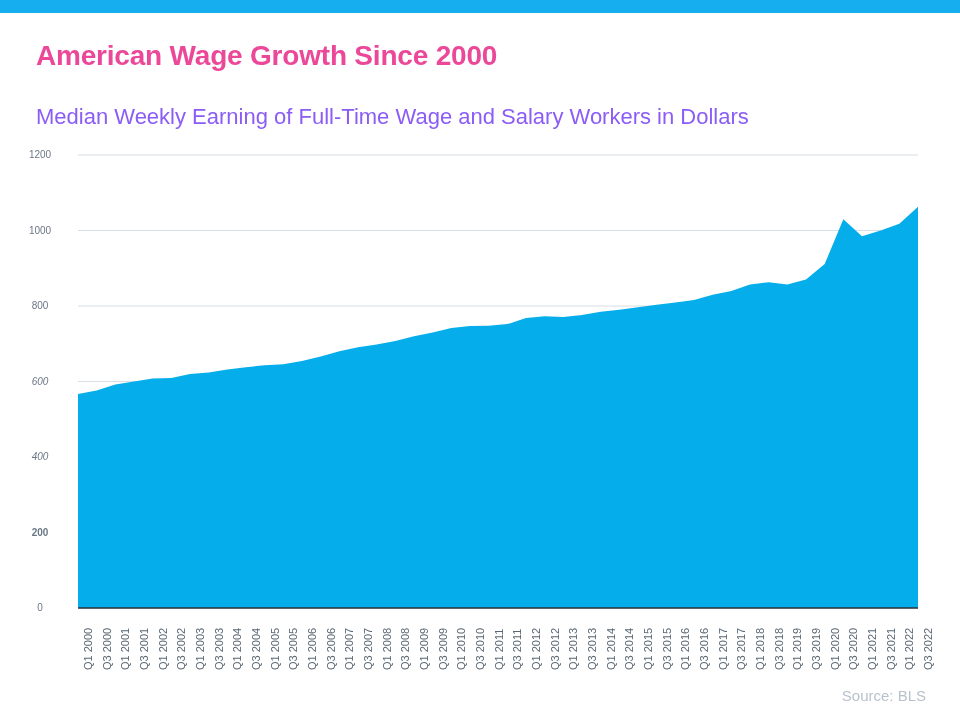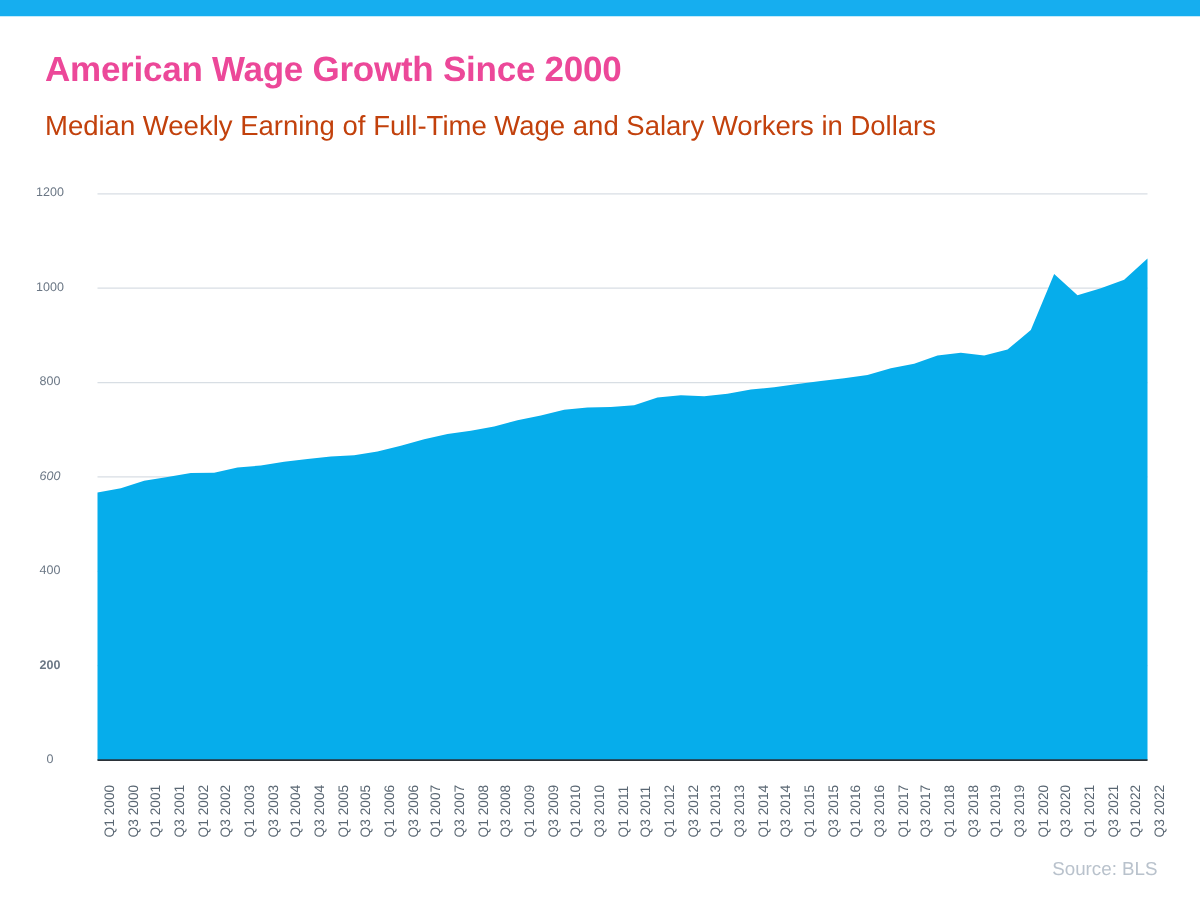--- a/index.html
+++ b/index.html
@@ -28,24 +28,24 @@
     top: 40px;
     font-size: 28px;
     font-weight: bold;
     color: #ec4899;
     letter-spacing: -0.2px;
     white-space: nowrap;
   }
   #chart-subtitle {
     position: absolute;
     left: 36px;
-    top: 88px;
+    top: 104px;
     font-size: 22px;
     font-weight: normal;
-    color: #c2410c;
+    color: #8b5cf6;
     white-space: nowrap;
   }
   #plot-wrap {
     position: absolute;
     left: 0;
     top: 0;
     width: 960px;
     height: 720px;
   }
   #plot-svg {
@@ -97,21 +97,21 @@
         <line x1="78" x2="918" y1="306" y2="306" stroke="#D8DEE4" stroke-width="1"></line>
         <line x1="78" x2="918" y1="230.5" y2="230.5" stroke="#D8DEE4" stroke-width="1"></line>
         <line x1="78" x2="918" y1="155" y2="155" stroke="#D8DEE4" stroke-width="1"></line>
       </g>
     <path id="area-path" d="M 78 393.9575 L 96.66666666666667 390.56 L 115.33333333333334 384.52 L 134 381.5 L 152.66666666666669 378.48 L 171.33333333333331 378.1025 L 190 373.95 L 208.66666666666666 372.44 L 227.33333333333334 369.42 L 246 367.15500000000003 L 264.66666666666663 365.2675 L 283.3333333333333 364.135 L 302 361.115 L 320.66666666666663 356.585 L 339.3333333333333 351.3 L 358 347.14750000000004 L 376.6666666666667 344.505 L 395.3333333333333 341.1075 L 414 336.2 L 432.6666666666667 332.425 L 451.3333333333333 327.89500000000004 L 470 326.0075 L 488.66666666666663 325.63 L 507.3333333333333 324.12 L 526 318.08 L 544.6666666666667 316.1925 L 563.3333333333333 316.9475 L 582 315.06 L 600.6666666666666 311.6625 L 619.3333333333334 309.775 L 638 307.1325 L 656.6666666666666 304.8675 L 675.3333333333334 302.60249999999996 L 694 299.96 L 712.6666666666666 294.675 L 731.3333333333334 290.90000000000003 L 750 284.4825 L 768.6666666666666 282.21750000000003 L 787.3333333333334 284.4825 L 806 279.575 L 824.6666666666666 264.0975 L 843.3333333333334 219.175 L 862 236.16250000000002 L 880.6666666666667 230.5 L 899.3333333333333 223.70499999999998 L 918 206.71749999999997 L 918 608 L 78 608 Z" fill="#06ADEB"></path>
     <line id="baseline-axis" x1="78" y1="608" x2="918" y2="608" stroke="#2B3238" stroke-width="1.4"></line>
   </svg>
   <div id="ytick-layer">
       <div class="ytick-label" style="left: 10px; top: 602px;">0</div>
       <div class="ytick-label" style="left: 10px; top: 526.5px; font-weight: bold;">200</div>
-      <div class="ytick-label" style="left: 10px; top: 451px;">400</div>
+      <div class="ytick-label" style="left: 10px; top: 451px; font-style: italic;">400</div>
       <div class="ytick-label" style="left: 10px; top: 375.5px; font-style: italic;">600</div>
       <div class="ytick-label" style="left: 10px; top: 300px;">800</div>
       <div class="ytick-label" style="left: 10px; top: 224.5px;">1000</div>
       <div class="ytick-label" style="left: 10px; top: 149px;">1200</div>
     </div>
   <div id="xtick-layer">
       <div class="xtick-label" style="left: 82px; top: 670px;">Q1 2000</div>
       <div class="xtick-label" style="left: 100.667px; top: 670px;">Q3 2000</div>
       <div class="xtick-label" style="left: 119.333px; top: 670px;">Q1 2001</div>
       <div class="xtick-label" style="left: 138px; top: 670px;">Q3 2001</div>

